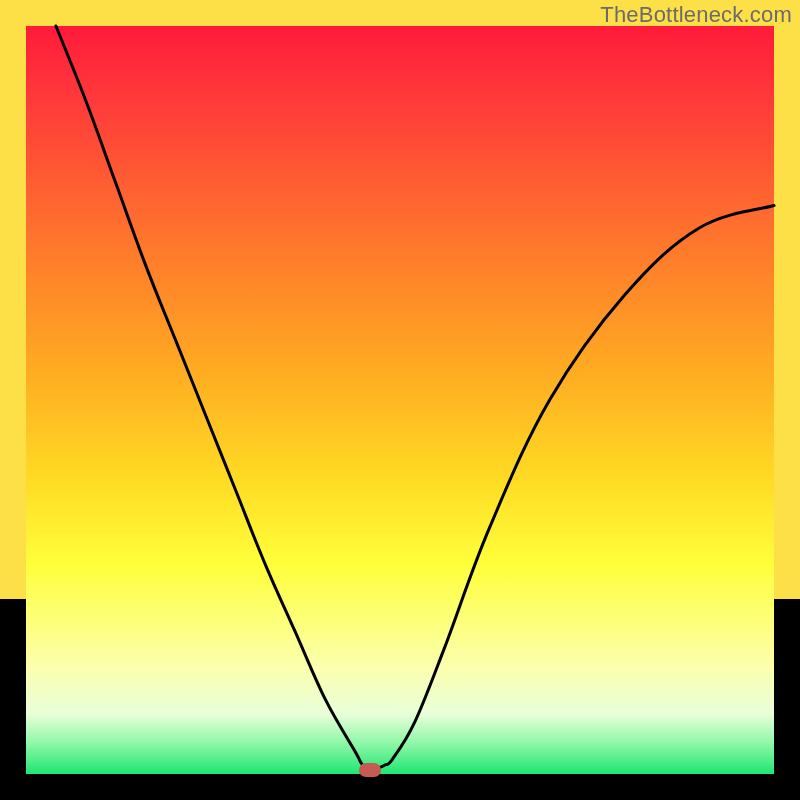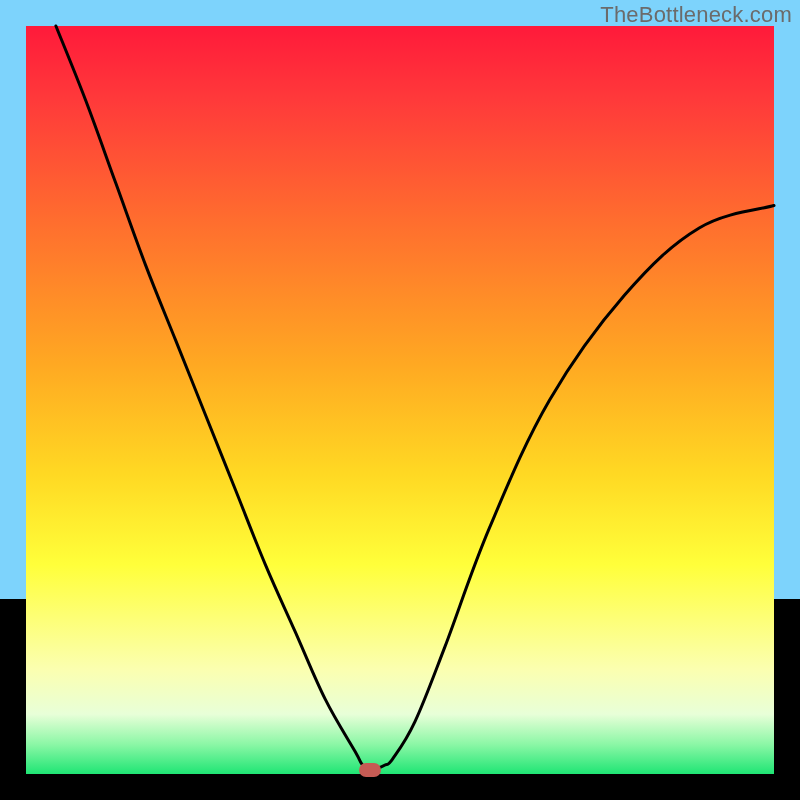--- a/index.html
+++ b/index.html
@@ -10,21 +10,21 @@
     background: #000;
     overflow: hidden;
     font-family: Arial, Helvetica, sans-serif;
   }
   .frame {
     position: absolute;
     left: 0;
     top: 0;
     width: 800px;
     height: 599px;
-    background: #7dd3fc;
+    background: #fde047;
   }
   .plot-area {
     position: absolute;
     left: 26px;
     top: 26px;
     width: 748px;
     height: 748px;
     background: linear-gradient(to bottom,
       #ff1a3a 0%,
       #ff3a3a 10%,

